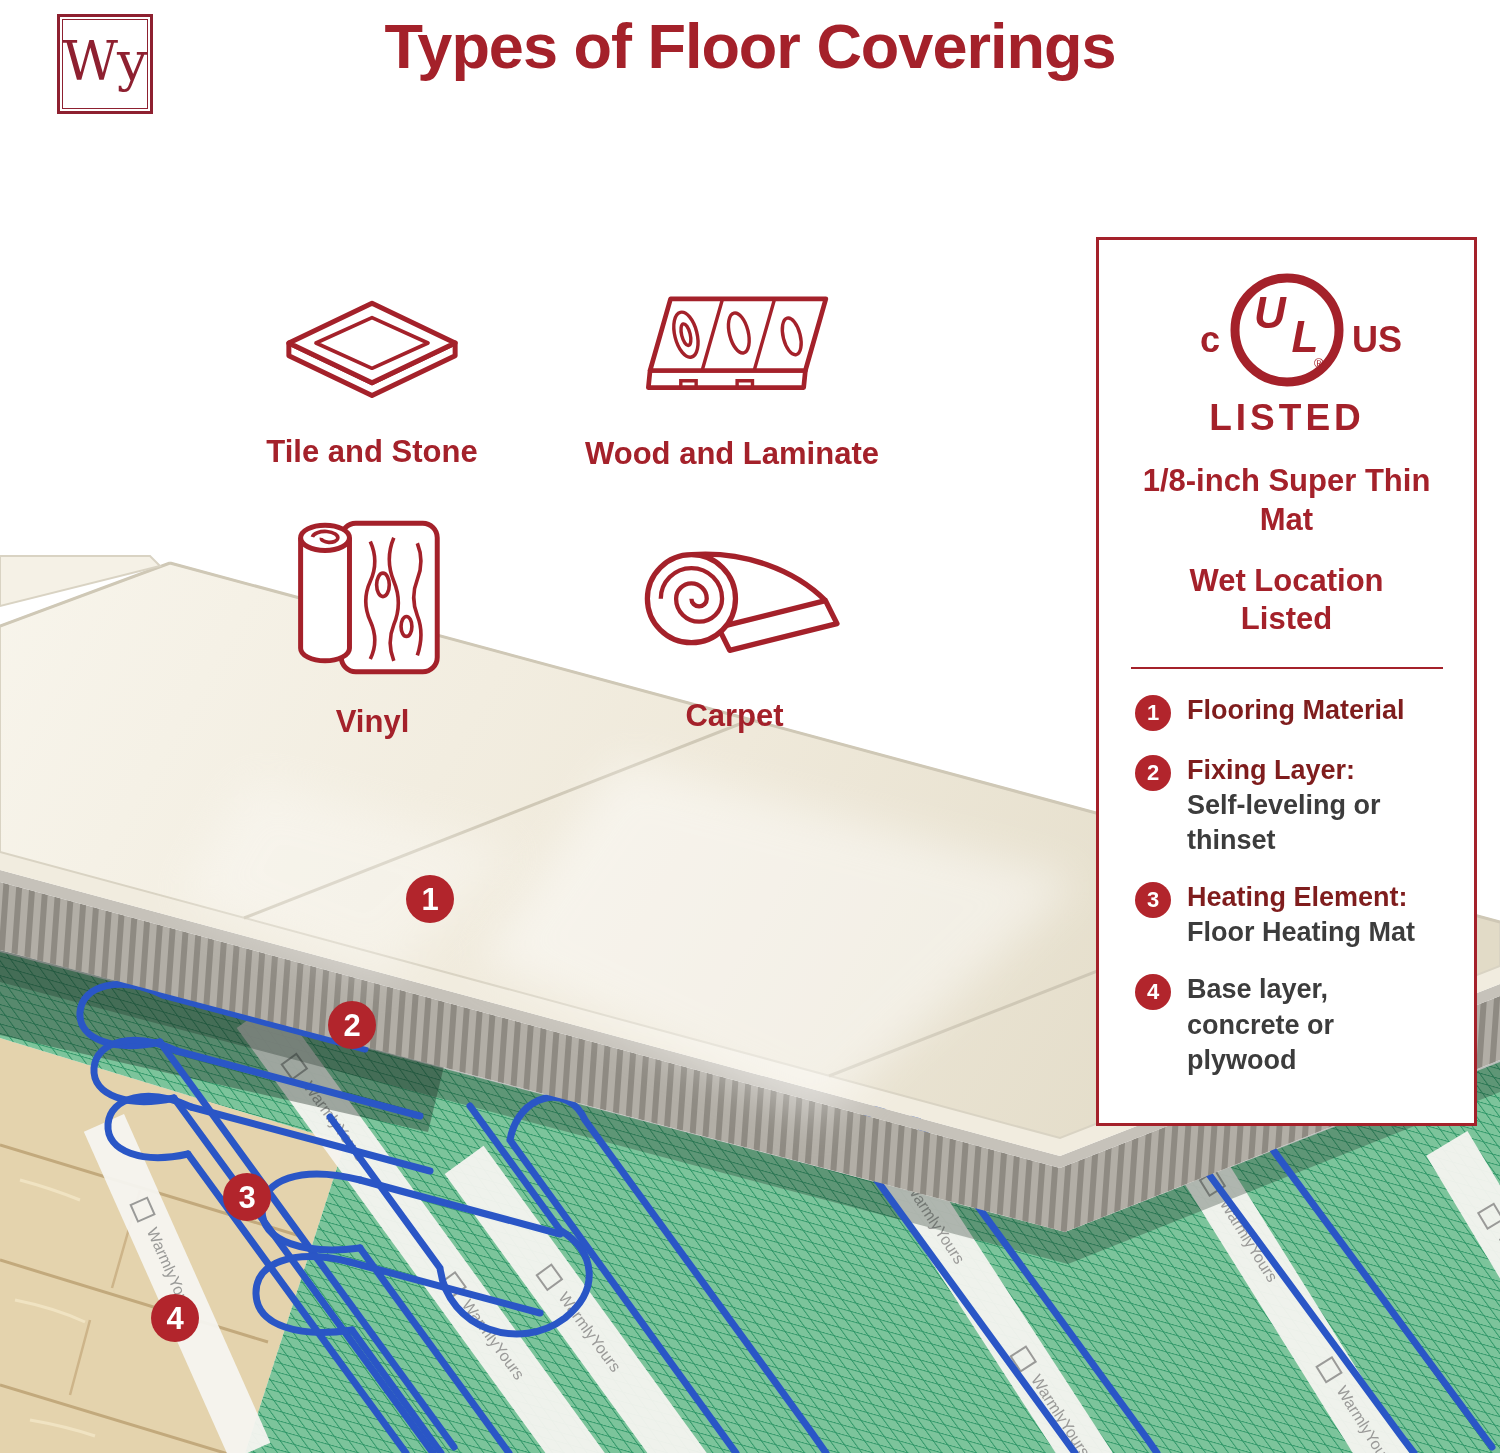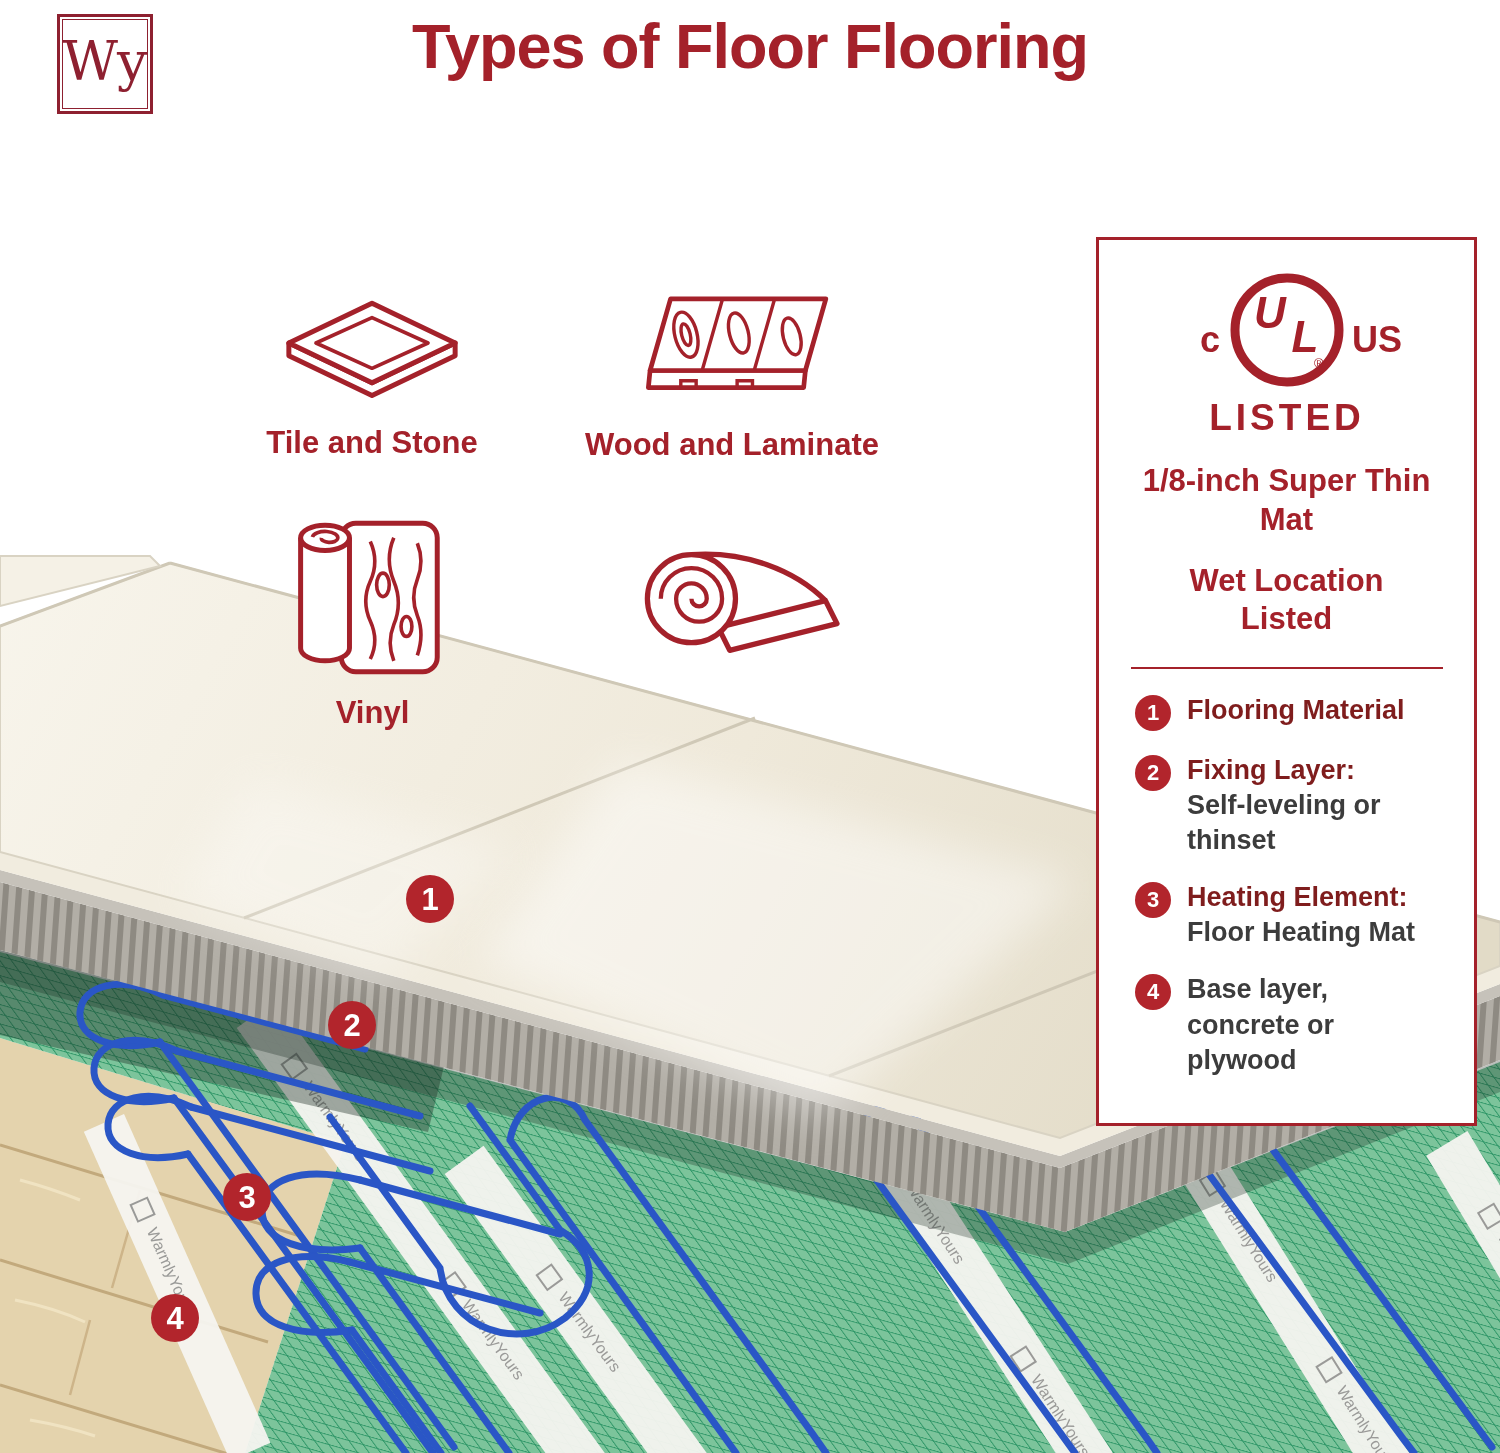--- a/index.html
+++ b/index.html
@@ -12,21 +12,21 @@
         box-shadow:inset 0 0 0 2px #fff, inset 0 0 0 3px #8e2030;}
   .logo-text{font-family:"DejaVu Serif",serif;font-size:54px;color:#8e2030;
              line-height:1;transform:translateY(-2px);}
   .title{position:absolute;top:10px;left:0;width:100%;text-align:center;
          font-size:63px;font-weight:bold;color:#a4212a;letter-spacing:-1px;}
   .subtitle{position:absolute;top:116px;left:0;width:100%;text-align:center;
             font-size:37px;font-weight:bold;color:#a4212a;}
 
   
   .icon-block{position:absolute;text-align:center;z-index:3;}
-  .icon-label{font-size:31px;font-weight:bold;color:#a4212a;margin-top:3px;text-align:center;}
+  .icon-label{font-size:31px;font-weight:bold;color:#a4212a;margin-top:12px;text-align:center;}
   .ib-tile{left:222px;top:296px;width:300px;}
   .ib-wood{left:572px;top:292px;width:320px;}
   .ib-vinyl{left:240px;top:498px;width:265px;}
   .ib-carpet{left:582px;top:524px;width:305px;}
 
   
   .panel{position:absolute;left:1096px;top:237px;width:381px;height:889px;background:#ffffff;
          border:3px solid #a4212a;box-sizing:border-box;z-index:5;}
   .ul-wrap{width:250px;margin:26px auto 0 auto;}
   .feature{margin:12px auto 0 auto;max-width:300px;text-align:center;
@@ -187,21 +187,21 @@
       <g transform="translate(175,1318)">
         <circle r="24" fill="#b2252c"></circle>
         <text y="11" text-anchor="middle" font-size="31" font-weight="bold" fill="#ffffff">4</text>
       </g>
     </g>
   </svg>
 
   <div class="logo">
     <span class="logo-text">Wy</span>
   </div>
-  <div class="title">Types of Floor Flooring</div>
+  <div class="title">Types of Floor Coverings</div>
 
   <div class="icon-block ib-tile">
     <svg width="210" height="122" viewBox="0 0 210 135">
       <g stroke="#a4212a" stroke-width="5.5" stroke-linejoin="round" fill="#ffffff">
         <path d="M13,52 L13,66 L105,110 L197,66 L197,52 L105,96 Z"></path>
         <polygon points="105,8 197,52 105,96 13,52"></polygon>
         <polygon points="105,24 167,52 105,80 43,52" fill="none" stroke-width="4"></polygon>
       </g>
     </svg>
     <div class="icon-label">Tile and Stone</div>
@@ -242,20 +242,21 @@
     <div class="icon-label">Vinyl</div>
   </div>
 
   <div class="icon-block ib-carpet">
     <svg width="230" height="158" viewBox="0 0 235 165">
       <polygon points="100,108 212,80 224,104 112,132" fill="#ffffff" stroke="#a4212a" stroke-width="5.5" stroke-linejoin="round"></polygon>
       <path d="M72,32 C128,28 180,48 212,80" fill="none" stroke="#a4212a" stroke-width="5.5"></path>
       <circle cx="72" cy="78" r="46" fill="#ffffff" stroke="#a4212a" stroke-width="5.5"></circle>
       <path d="M40,78 a32,32 0 1 1 64,0 a24,24 0 1 1 -48,0 a16,16 0 1 1 32,0 a8,8 0 1 1 -16,0" fill="none" stroke="#a4212a" stroke-width="4.5"></path>
     </svg>
+    <div class="icon-label">Carpet</div>
   </div>
 
   <div class="panel">
     <div class="ul-wrap">
       <svg width="250" height="180" viewBox="0 0 250 180" font-family="Liberation Sans, sans-serif">
         <circle cx="125" cy="64" r="52" fill="none" stroke="#a4212a" stroke-width="9"></circle>
         <text x="108" y="62" text-anchor="middle" font-size="44" font-weight="bold" font-style="italic" fill="#a4212a">U</text>
         <text x="143" y="86" text-anchor="middle" font-size="44" font-weight="bold" font-style="italic" fill="#a4212a">L</text>
         <text x="152" y="102" font-size="13" fill="#a4212a">®</text>
         <text x="58" y="86" text-anchor="end" font-size="36" font-weight="bold" fill="#a4212a">c</text>

